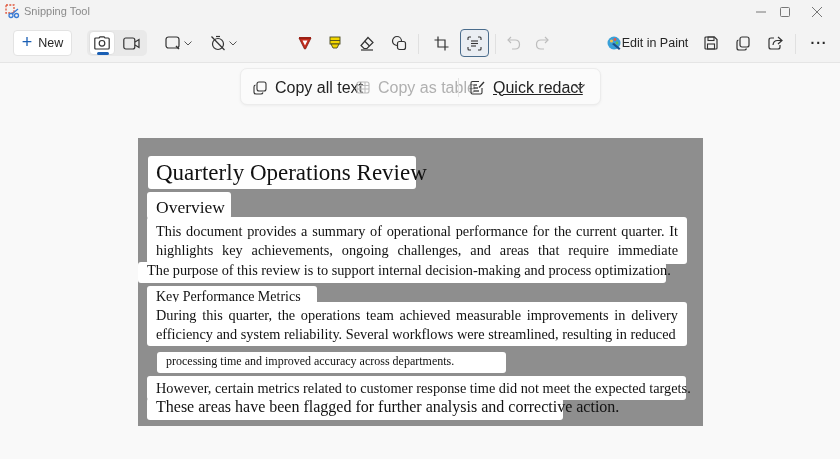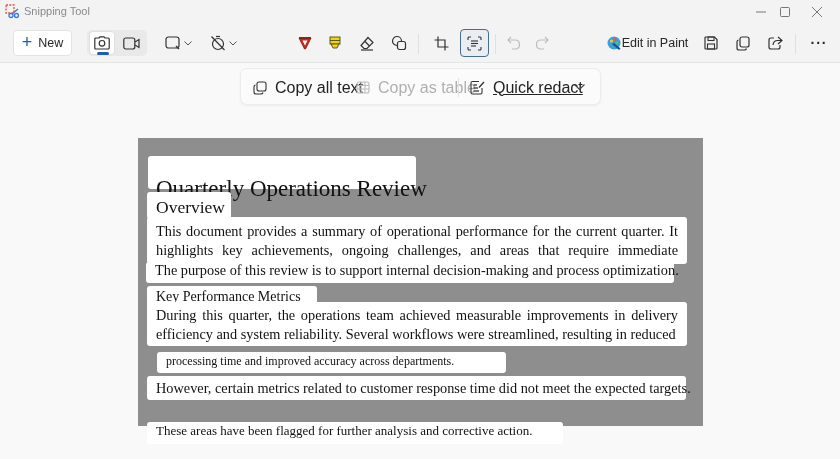--- a/index.html
+++ b/index.html
@@ -52,30 +52,30 @@
   .tx-copyall { left: 12px; }
   .tx-table { left: 115px; color: #b0b0b0; }
   .tx-sep { position: absolute; left: 217px; top: 9px; width: 1px; height: 19px; background: #e3e3e3; }
   .tx-redact { left: 229px; text-decoration: underline; }
   .tx-chev { left: 333px; font-size: 11px; color: #444; }
 
   
   .canvas { position: absolute; left: 0; top: 63px; width: 840px; height: 396px; background: #f9f9f9; }
   .shot { position: absolute; left: 138px; top: 138px; width: 565px; height: 288px; background: #8e8e8e; }
   .hl { position: absolute; background: #ffffff; border-radius: 3px; font-family: "Liberation Serif", "DejaVu Serif", serif; color: #111; }
-  .h1 { left: 148px; top: 156px; width: 268px; height: 33px; font-size: 23px; padding: 20px 0 0 8px; white-space: nowrap; }
+  .h1 { left: 148px; top: 156px; width: 268px; height: 33px; font-size: 23px; padding: 4px 0 0 8px; white-space: nowrap; }
   .h2a { left: 147px; top: 192px; width: 84px; height: 27px; font-size: 17.5px; padding: 5px 0 0 9px; white-space: nowrap; }
   .para { font-size: 14.3px; line-height: 18.7px; text-align: justify; }
   .p1 { left: 147px; top: 217px; width: 540px; height: 47px; padding: 5px 9px 0 9px; }
-  .p1-last { left: 146px; top: 262px; width: 528px; height: 21px; padding: 0 0 0 9px; white-space: nowrap; font-size: 14.3px; line-height: 17px; }
+  .p1-last { left: 138px; top: 262px; width: 528px; height: 21px; padding: 0 0 0 9px; white-space: nowrap; font-size: 14.3px; line-height: 17px; }
   .h2b { left: 147px; top: 286px; width: 170px; height: 26px; font-size: 14px; padding: 3px 0 0 9px; white-space: nowrap; }
   .p2 { left: 147px; top: 302px; width: 540px; height: 44px; padding: 4px 9px 0 9px; }
   .p2-last { left: 157px; top: 352px; width: 349px; height: 21px; padding: 0 0 13px 9px; white-space: nowrap; font-size: 12px; line-height: 18px; }
   .p3 { left: 147px; top: 376px; width: 539px; height: 24px; padding: 3px 0 0 9px; white-space: nowrap; font-size: 14.3px; line-height: 18px; }
-  .p3-last { left: 147px; top: 398px; width: 416px; height: 22px; padding: 0 16px 0 9px; white-space: nowrap; font-size: 13px; line-height: 18px; margin-top: 24px; }
+  .p3-last { left: 147px; top: 398px; width: 416px; height: 22px; padding: 0 16px 0 9px; white-space: nowrap; font-size: 16px; line-height: 18px; }
   svg { display: block; }
 </style>
 </head>
 <body>
 
 <div class="titlebar">
   <span class="app-icon">
     <svg width="15" height="15" viewBox="0 0 15 15">
       <rect x="1" y="1" width="8" height="8" fill="none" stroke="#e0563b" stroke-width="1.3" stroke-dasharray="2 1.3"></rect>
       <circle cx="6" cy="11.5" r="2" fill="none" stroke="#3a7bd5" stroke-width="1.3"></circle>

